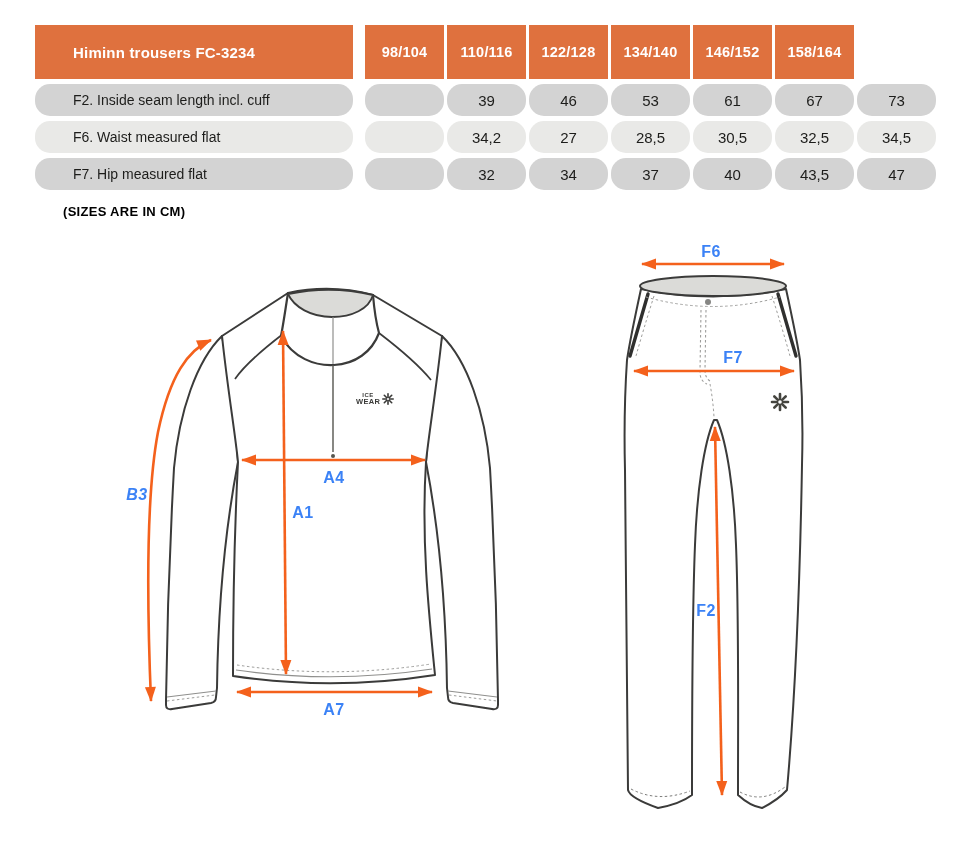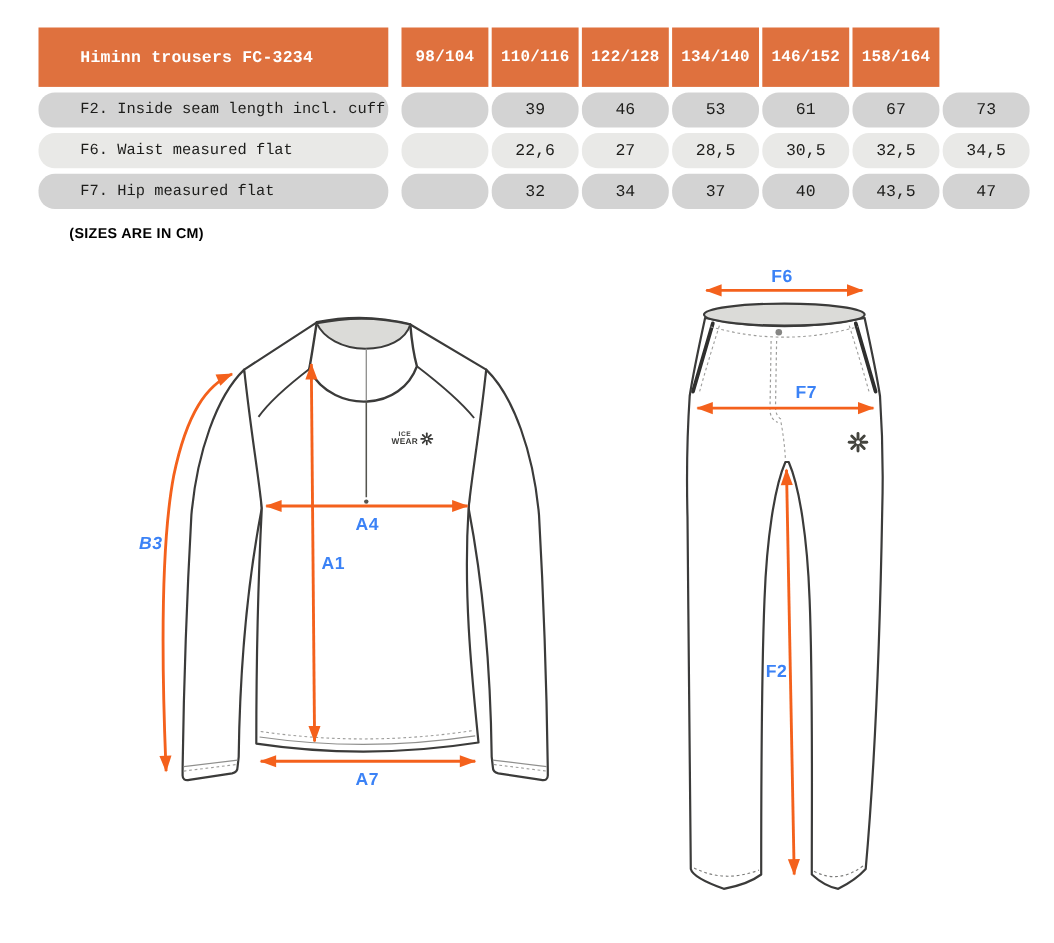--- a/index.html
+++ b/index.html
@@ -3,21 +3,21 @@
 <meta charset="utf-8">
 <style>
   * { margin:0; padding:0; box-sizing:border-box; }
   html,body { background:#ffffff; }
   .page {
     position:relative; width:958px; height:857px; background:#ffffff;
     font-family:"Liberation Sans", sans-serif; overflow:hidden;
   }
 
   
-  .size-table { position:absolute; left:35px; top:25px; width:901px;font-family:Liberation Mono, monospace; }
+  .size-table { position:absolute; left:35px; top:25px; width:901px; }
   .t-row { display:flex; margin-bottom:5px; }
   .cell { flex:none; display:flex; align-items:center; justify-content:center; }
   .c-label { width:318px; margin-right:12px; justify-content:flex-start; padding-left:38px; }
   .c-size  { width:79px;  margin-right:3px; }
   .c-size:last-child { margin-right:0; }
   .th { background:#DF713E; color:#ffffff; height:54px; font-weight:bold; font-size:14.5px; letter-spacing:0.2px; }
   .th.c-label { font-size:15px; }
   .td { height:32px; color:#1d1d1b; font-size:15px;border-radius:15px; }
   .td.c-label { font-size:14px; }
   .row-a .td { background:#D3D3D3; }
@@ -67,21 +67,21 @@
       <div class="cell td c-size">46</div>
       <div class="cell td c-size">53</div>
       <div class="cell td c-size">61</div>
       <div class="cell td c-size">67</div>
       <div class="cell td c-size">73</div>
     </div>
 
     <div class="t-row row-b">
       <div class="cell td c-label">F6. Waist measured flat</div>
       <div class="cell td c-size"></div>
-      <div class="cell td c-size">22,6</div>
+      <div class="cell td c-size">34,2</div>
       <div class="cell td c-size">27</div>
       <div class="cell td c-size">28,5</div>
       <div class="cell td c-size">30,5</div>
       <div class="cell td c-size">32,5</div>
       <div class="cell td c-size">34,5</div>
     </div>
 
     <div class="t-row row-a">
       <div class="cell td c-label">F7. Hip measured flat</div>
       <div class="cell td c-size"></div>

